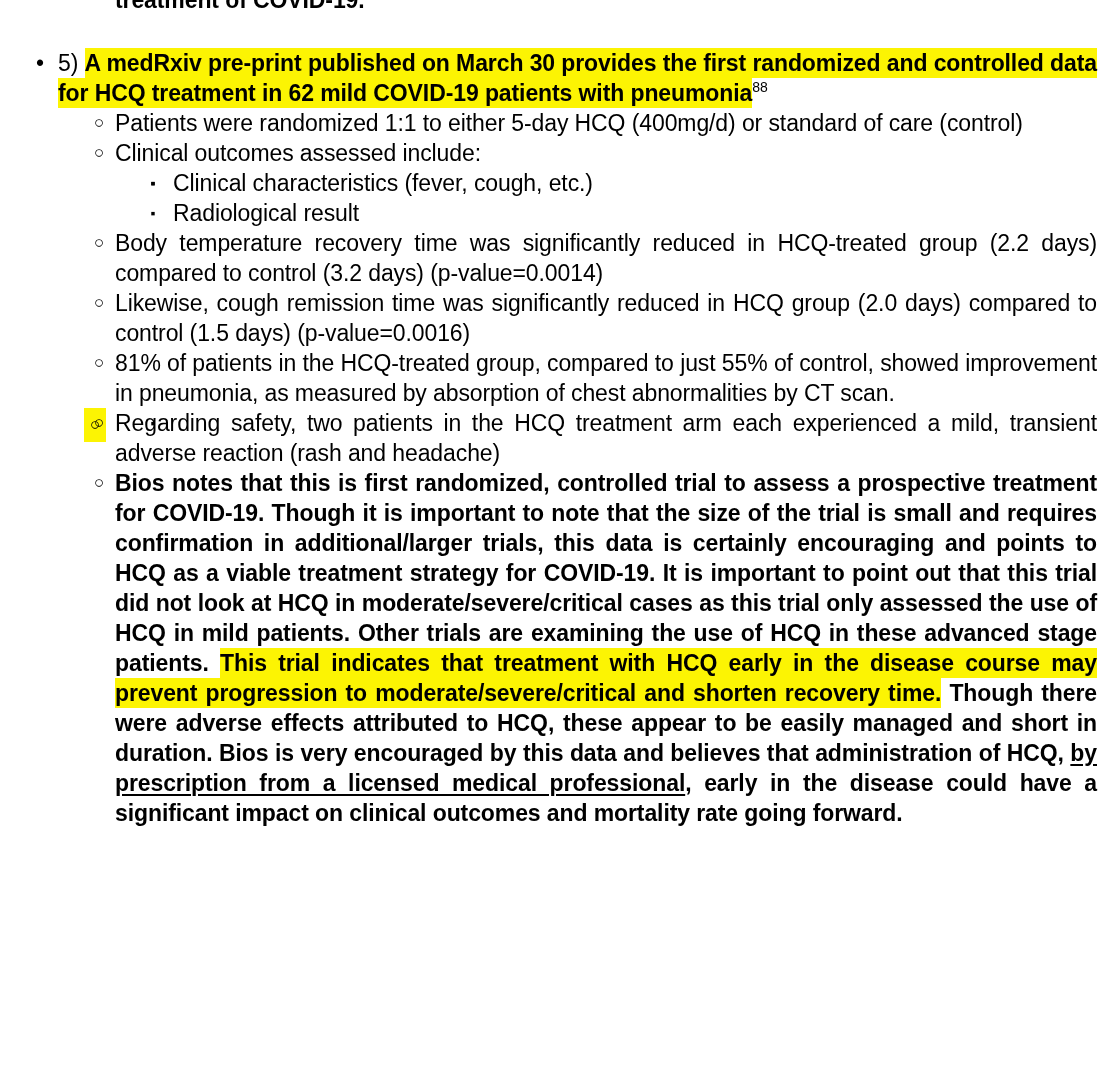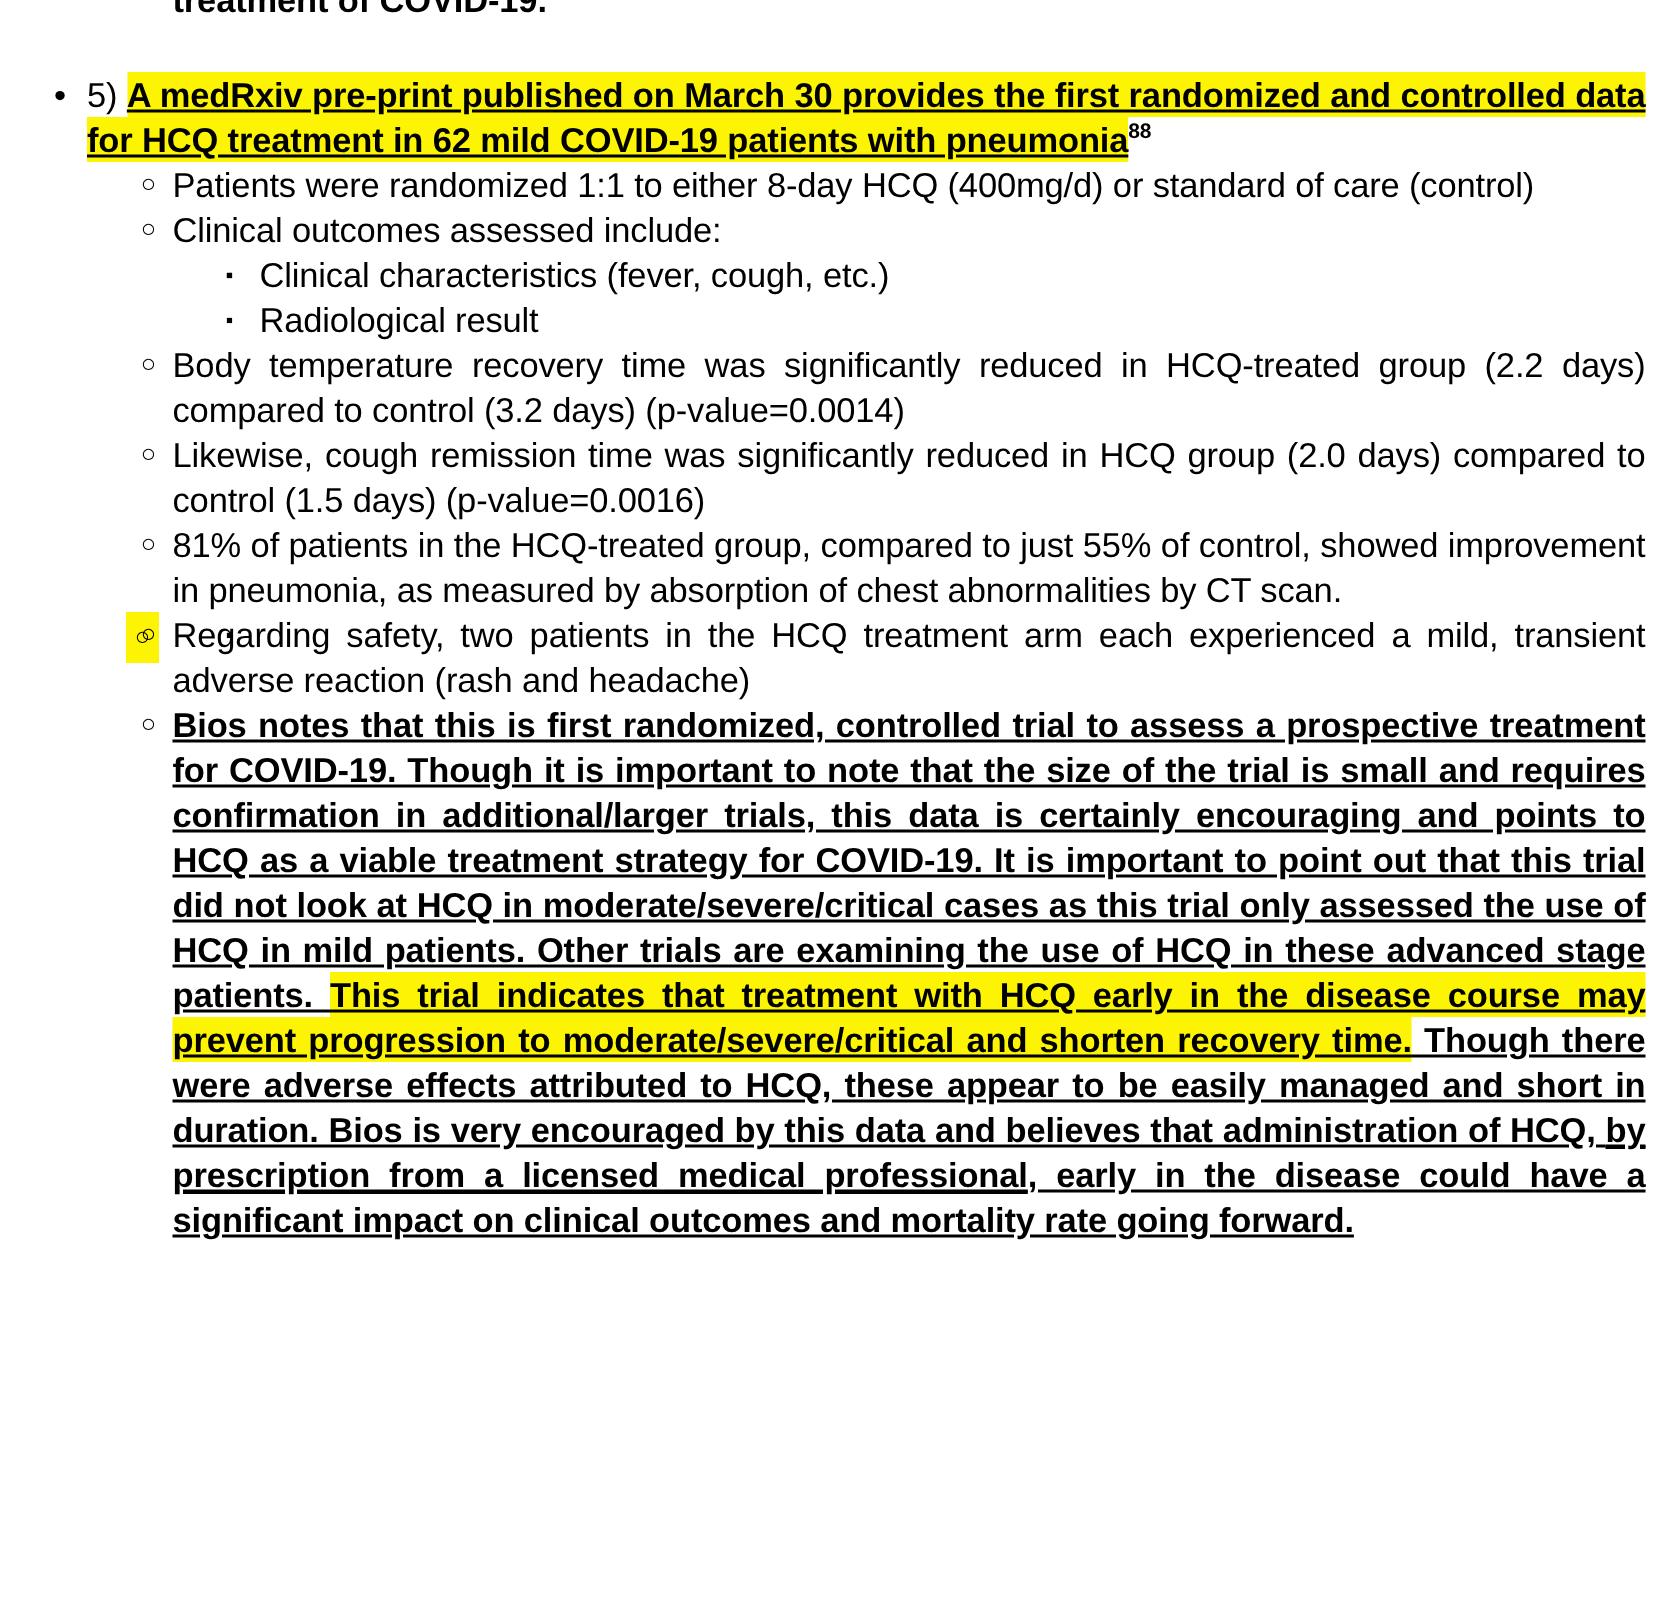--- a/index.html
+++ b/index.html
@@ -11,21 +11,21 @@
   .doc {
     position: relative;
     width: 1115px; height: 1071px;
     overflow: hidden;
     font-family: "Liberation Sans", sans-serif;
     font-size: 23px;
     line-height: 30px;
     color: #000000;
     letter-spacing: -0.1px;
   }
-  .bold { font-weight: 700; text-decoration: underline; }
+  .bold { font-weight: 700; }
   .top-partial {
     margin: -15px 0 0 115px;
     font-weight: 700;
     white-space: nowrap;
   }
   .li { position: relative; text-align: justify; }
   .l1 { padding-left: 58px;  padding-right: 18px; }
   .l2 { padding-left: 115px; padding-right: 18px; }
   .l3 { padding-left: 173px; padding-right: 18px; }
   .marker { position: absolute; top: 0; text-align: center; }
@@ -36,21 +36,21 @@
   mark, .marker-hl {
     background: #fcf403;
     color: inherit;
     padding: 2px 0;
     -webkit-box-decoration-break: clone;
     box-decoration-break: clone;
   }
   .marker-hl { padding: 2px 4px; margin: 0 -4px; }
   sup.fnref {
     font-size: 14px;
-    font-weight: 700;
+    font-weight: 400;
     line-height: 0;
     vertical-align: 9px;
   }
   .ul {
     text-decoration: underline;
     text-decoration-thickness: 2px;
     text-underline-offset: 3px;
   }
 </style>
 </head>
@@ -61,21 +61,21 @@
   <div class="top-partial">treatment of COVID-19.</div>
 
   <div class="li l1 item5-head">
     <span class="marker">•</span>
     <span>5)</span>
     <mark class="bold">A medRxiv pre-print published on March 30 provides the first randomized and controlled data for HCQ treatment in 62 mild COVID-19 patients with pneumonia</mark><sup class="fnref">88</sup>
   </div>
 
   <div class="li l2">
     <span class="marker">○</span>
-    <span>Patients were randomized 1:1 to either 8-day HCQ (400mg/d) or standard of care (control)</span>
+    <span>Patients were randomized 1:1 to either 5-day HCQ (400mg/d) or standard of care (control)</span>
   </div>
 
   <div class="li l2">
     <span class="marker">○</span>
     <span>Clinical outcomes assessed include:</span>
   </div>
 
   <div class="li l3">
     <span class="marker">▪</span>
   </div>

